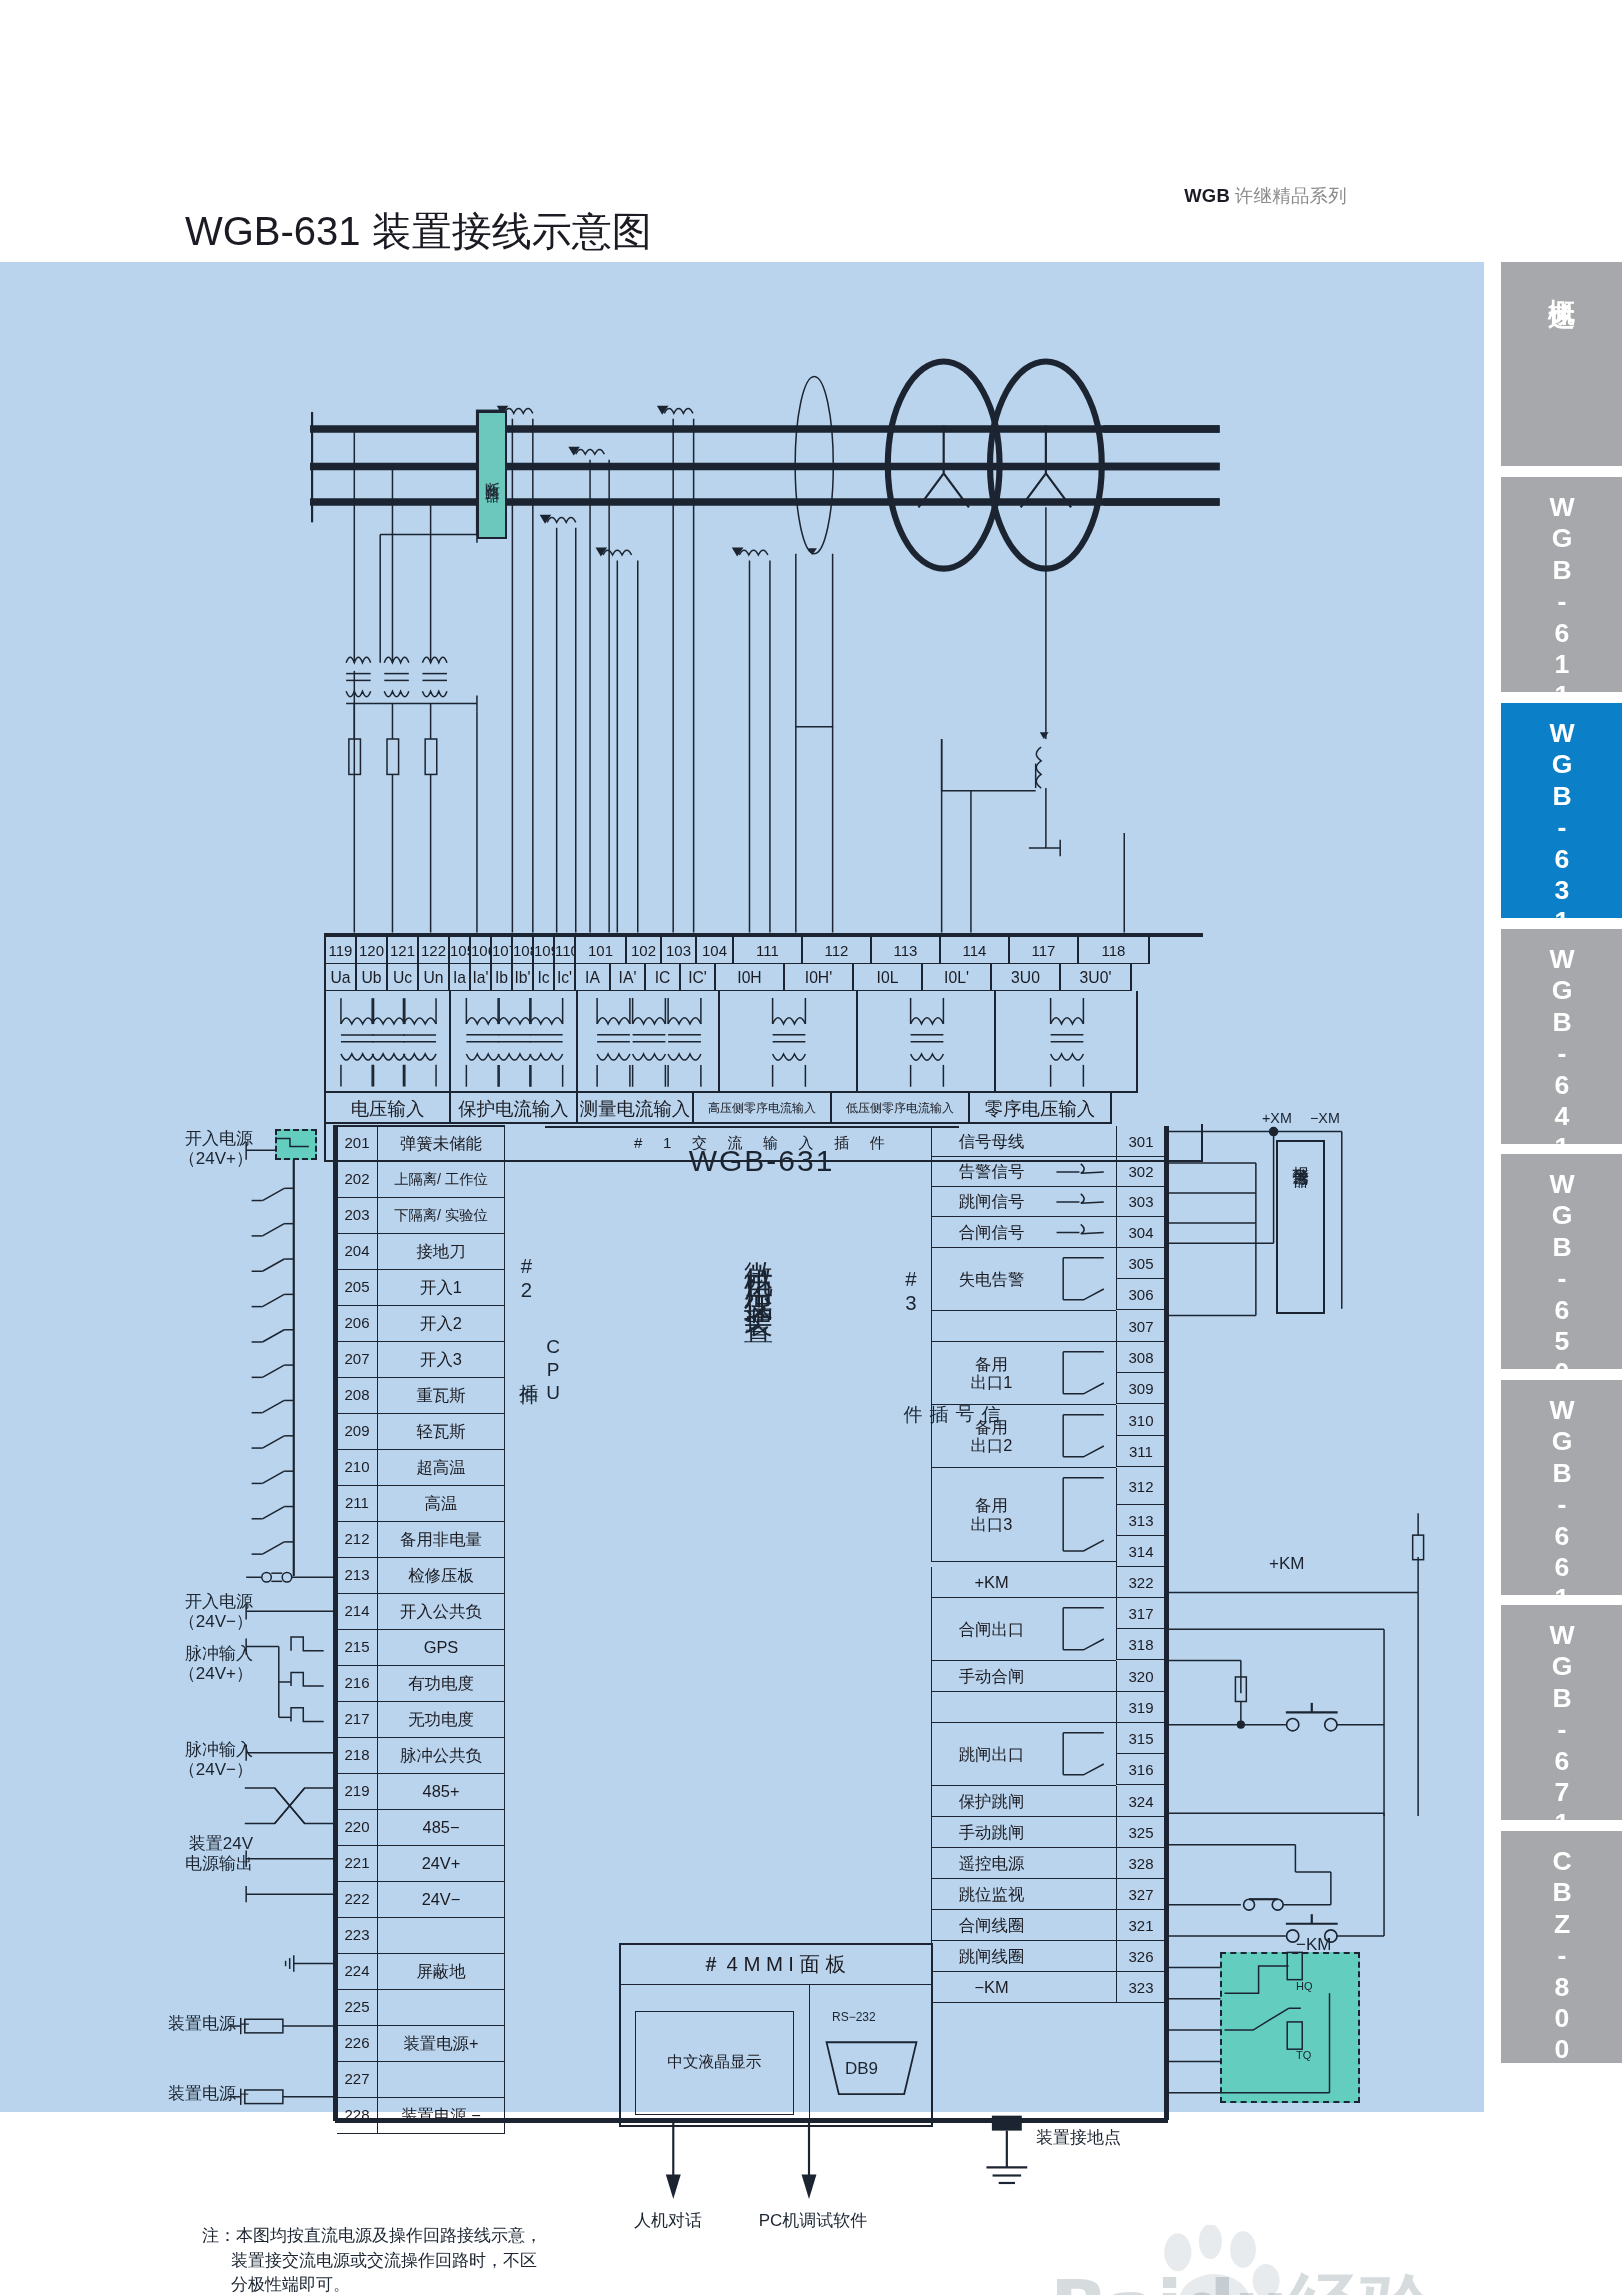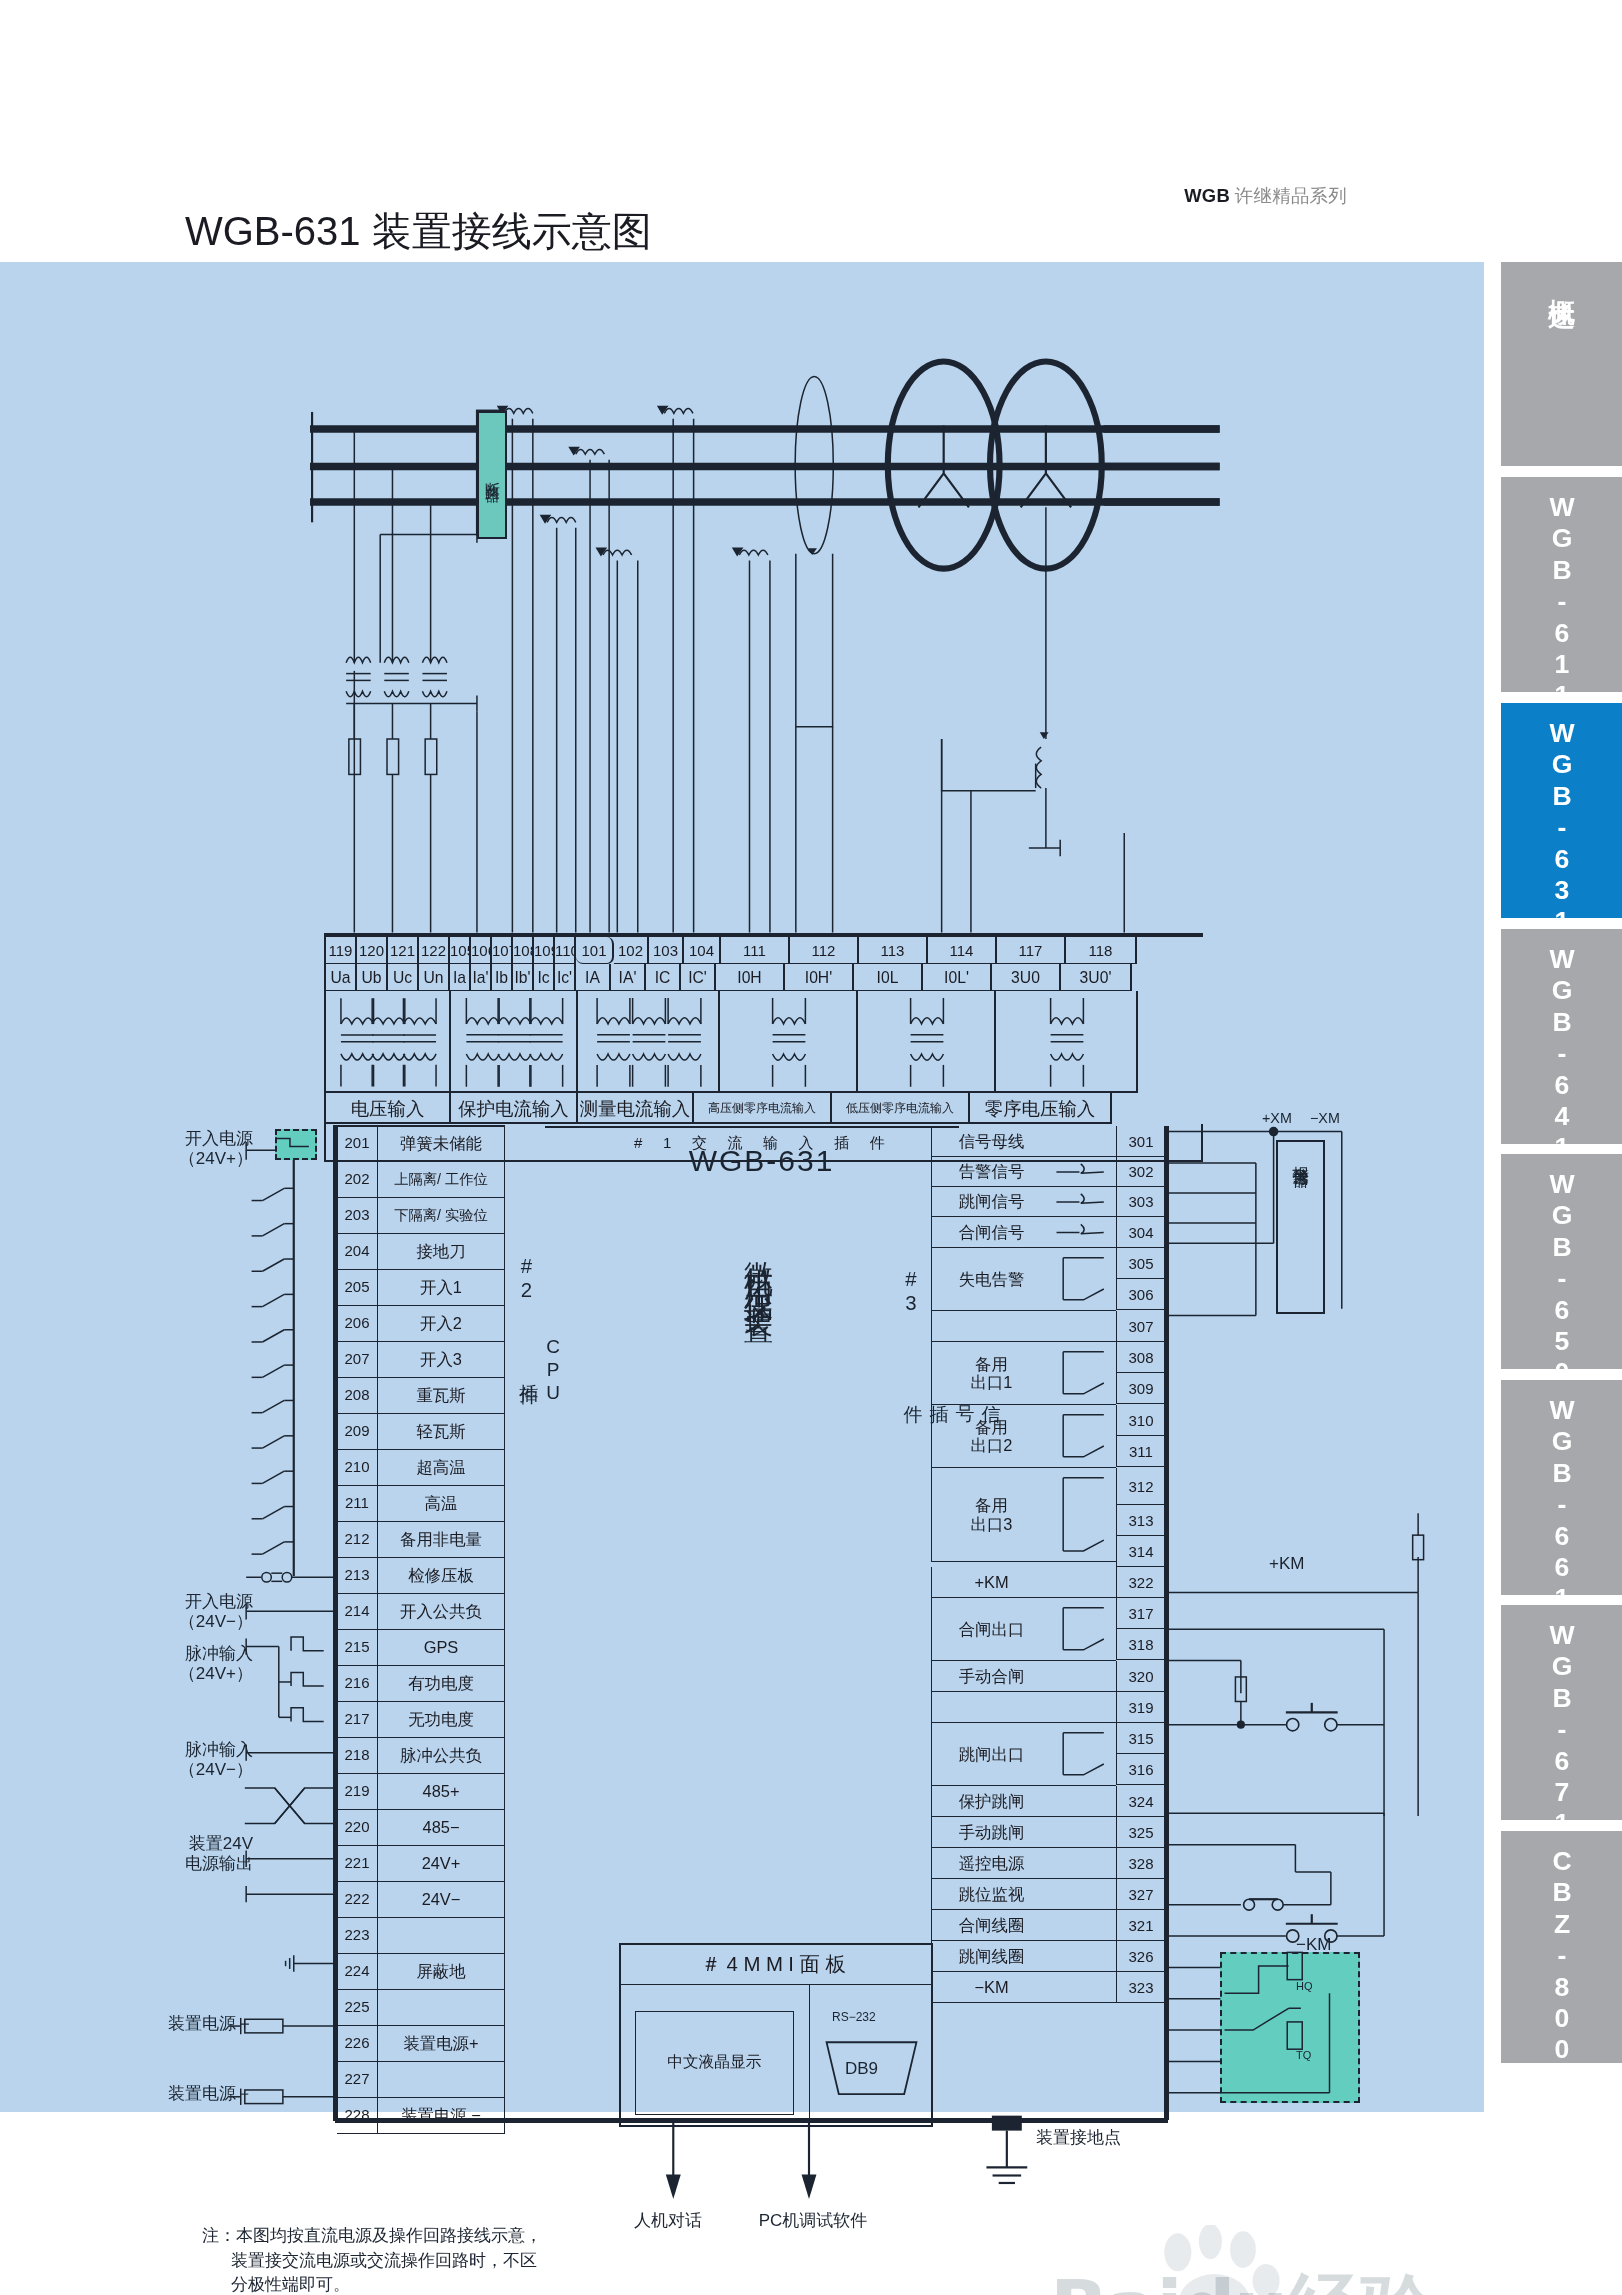--- a/index.html
+++ b/index.html
@@ -278,21 +278,21 @@
           <div class="accell acnum" style="width: 31px;">119</div>
           <div class="accell acnum" style="width: 31px;">120</div>
           <div class="accell acnum" style="width: 31px;">121</div>
           <div class="accell acnum" style="width: 31px;">122</div>
           <div class="accell acnum" style="width: 21px;">105</div>
           <div class="accell acnum" style="width: 21px;">106</div>
           <div class="accell acnum" style="width: 21px;">107</div>
           <div class="accell acnum" style="width: 21px;">108</div>
           <div class="accell acnum" style="width: 21px;">109</div>
           <div class="accell acnum" style="width: 21px;">110</div>
-          <div class="accell acnum" style="width: 38px; border-radius: 7px;">101</div>
+          <div class="accell acnum" style="width: 51px;">101</div>
           <div class="accell acnum" style="width: 35px;">102</div>
           <div class="accell acnum" style="width: 35px;">103</div>
           <div class="accell acnum" style="width: 37px;">104</div>
           <div class="accell acnum" style="width: 69px;">111</div>
           <div class="accell acnum" style="width: 69px;">112</div>
           <div class="accell acnum" style="width: 69px;">113</div>
           <div class="accell acnum" style="width: 69px;">114</div>
           <div class="accell acnum" style="width: 69px;">117</div>
           <div class="accell acnum" style="width: 71px;">118</div>
         </div>

